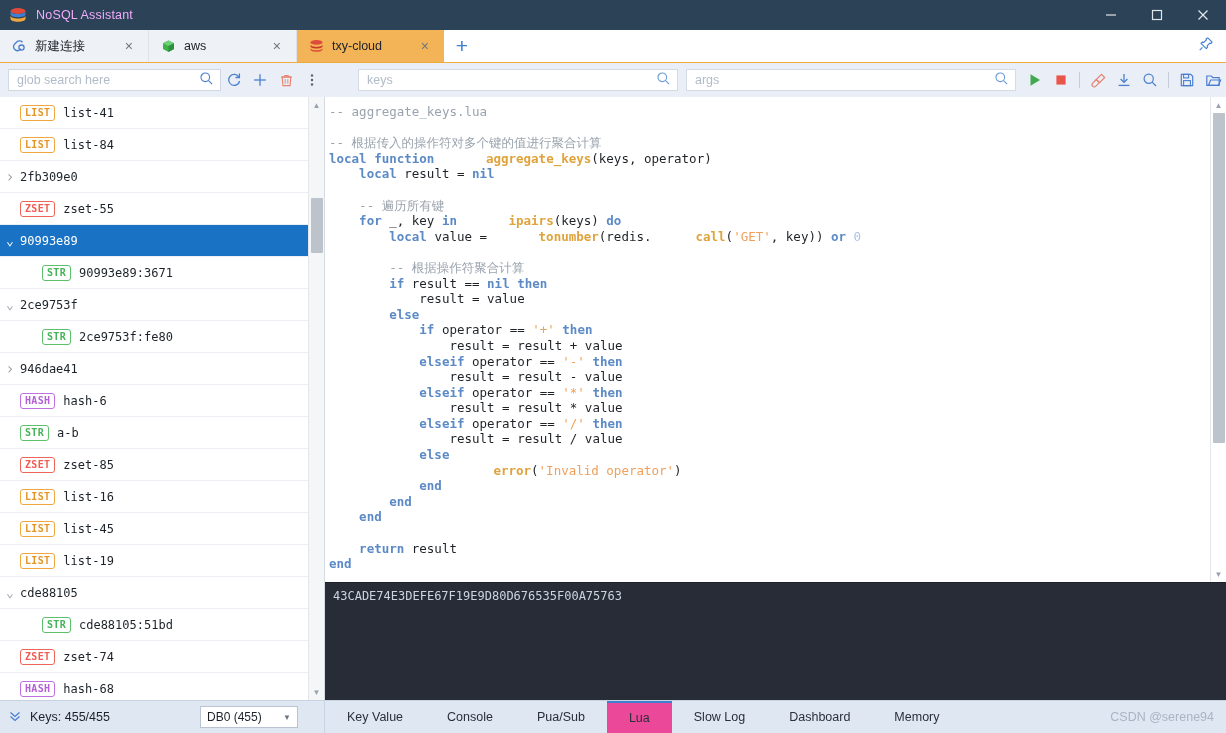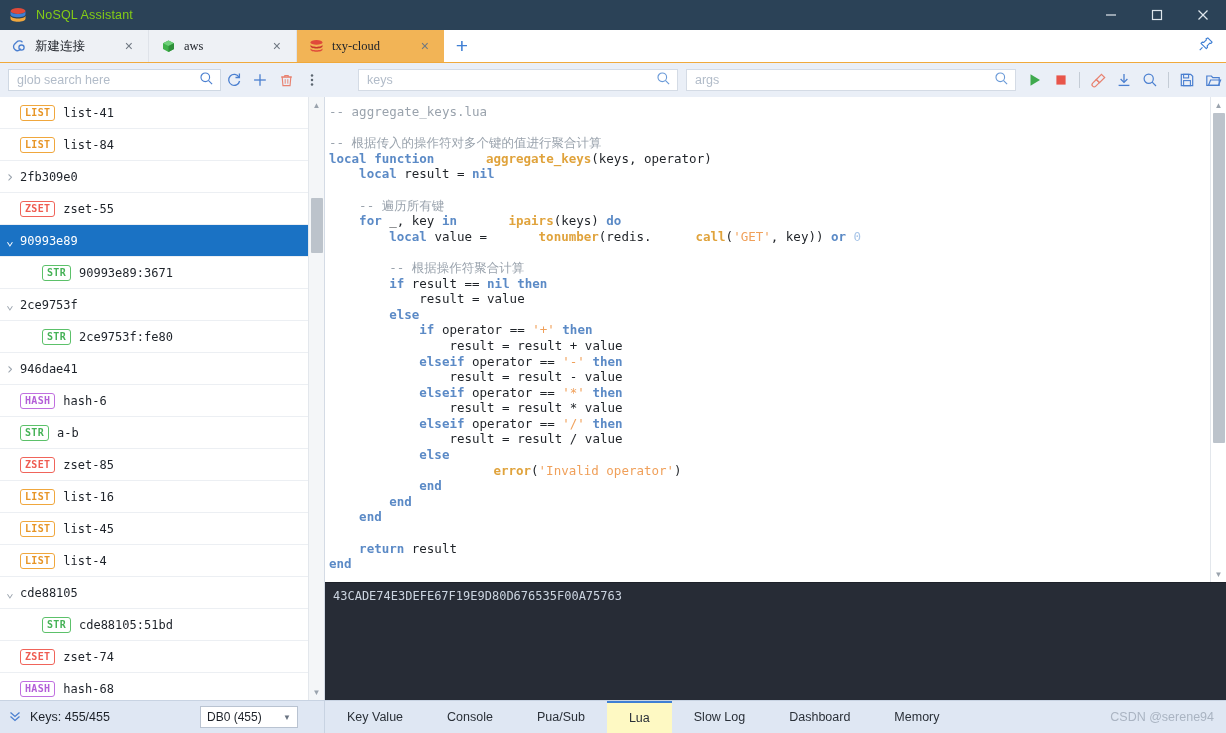--- a/index.html
+++ b/index.html
@@ -10,42 +10,42 @@
     background: #ffffff;
   }
   .app { width: 1226px; height: 733px; display: flex; flex-direction: column; position: relative; }
 
   
   .titlebar {
     height: 30px; background: #2b4257; display: flex; align-items: center;
     flex: 0 0 30px; color: #ffffff;
   }
   .titlebar .app-icon { width: 18px; height: 18px; margin-left: 9px; position: relative; }
-  .titlebar .app-title { font-size: 12.5px; margin-left: 9px; letter-spacing: .2px; color: #84cc16; }
+  .titlebar .app-title { font-size: 12.5px; margin-left: 9px; letter-spacing: .2px; color: #f0abfc; }
   .win-btns { margin-left: auto; display: flex; height: 30px; }
   .win-btn {
     width: 46px; height: 30px; display: flex; align-items: center; justify-content: center;
     color: #dfe6ec; font-size: 13px;
   }
   .win-btn svg { display:block; }
 
   
   .tabbar {
     height: 33px; flex: 0 0 33px; background: #eef1f5; display: flex; align-items: stretch;
     border-bottom: 1px solid #f0a93b;
     position: relative;
   }
   .tab {
     display: flex; align-items: center; gap: 8px; padding: 0 12px 0 12px;
     font-size: 12.5px; color: #20242b; position: relative; min-width: 148px;
     background: #eef1f5;
   }
   .tab + .tab { border-left: 1px solid #dfe3e9; }
   .tab.active { background: #f2b456; }
-  .tab .tab-label { flex: 1; white-space: nowrap; font-family: Liberation Serif, serif; }
+  .tab .tab-label { flex: 1; white-space: nowrap; }
   .tab .tab-close { color: #6e7781; font-size: 14px; line-height: 1; padding: 2px 3px; }
   .tab-icon { width: 15px; height: 15px; flex: 0 0 15px; position: relative; }
   .tab-add {
     width: 36px; display: flex; align-items: center; justify-content: center;
     color: #3f7fd4; font-size: 21px; background: #ffffff; font-weight: 300;
   }
   .tabbar-rest { flex: 1; background: #ffffff; display: flex; align-items: center; justify-content: flex-end; }
   .pin-icon { margin-right: 12px; color: #3f7fd4; }
 
   
@@ -166,21 +166,21 @@
     margin-left: auto; margin-right: 26px; width: 98px; height: 22px; background: #ffffff;
     border: 1px solid #b9c3d1; display: flex; align-items: center; padding: 0 6px;
     font-size: 12px; color: #1d2229;
   }
   .db-select .caret-d { margin-left: auto; color: #6a7482; font-size: 8px; }
   .btabs { display: flex; align-items: stretch; height: 100%; }
   .btab {
     padding: 0 22px; display: flex; align-items: center; font-size: 12.5px; color: #2a3038;
     height: 100%;
   }
-  .btab.active { background: #fef9c3; border-top: 2px solid #3f7fd4; }
+  .btab.active { background: #ec4899; border-top: 2px solid #3f7fd4; }
   .watermark {
     margin-left: auto; margin-right: 12px; color: #aab4c2; font-size: 12.5px;
   }
 </style>
 </head>
 <body>
 
 <div class="app">
 
   <div class="titlebar">
@@ -438,21 +438,21 @@
             <span class="kname">list-16</span>
           </div>
           <div class="krow">
             <span class="spacer-1"></span>
             <span class="badge LIST">LIST</span>
             <span class="kname">list-45</span>
           </div>
           <div class="krow">
             <span class="spacer-1"></span>
             <span class="badge LIST">LIST</span>
-            <span class="kname">list-4</span>
+            <span class="kname">list-19</span>
           </div>
           <div class="krow">
             <span class="caret" style="font-size: 13px;">⌄</span>
             <span class="kname">cde88105</span>
           </div>
           <div class="krow">
             <span class="spacer-1"></span>
             <span class="indent" style="flex: 0 0 22px;"></span>
             <span class="badge STR">STR</span>
             <span class="kname">cde88105:51bd</span>

